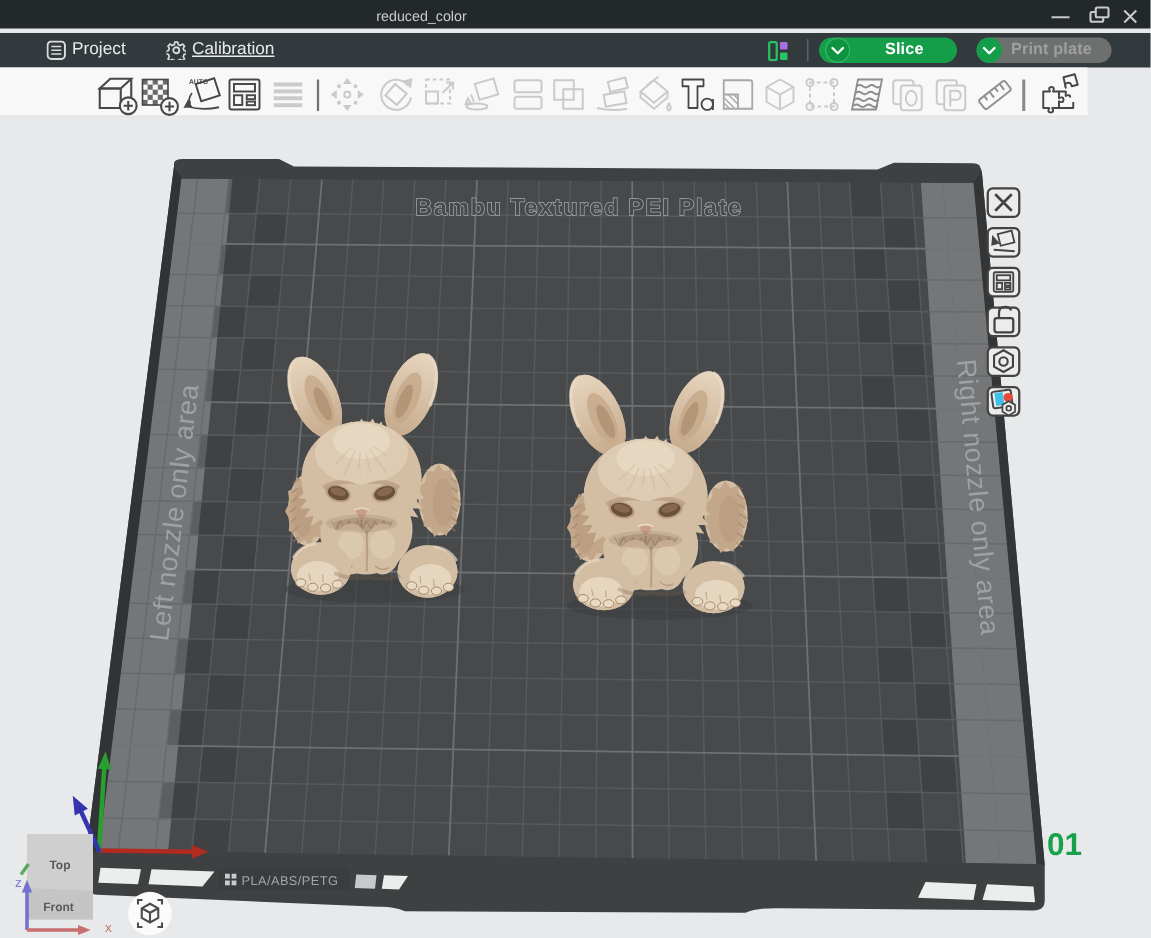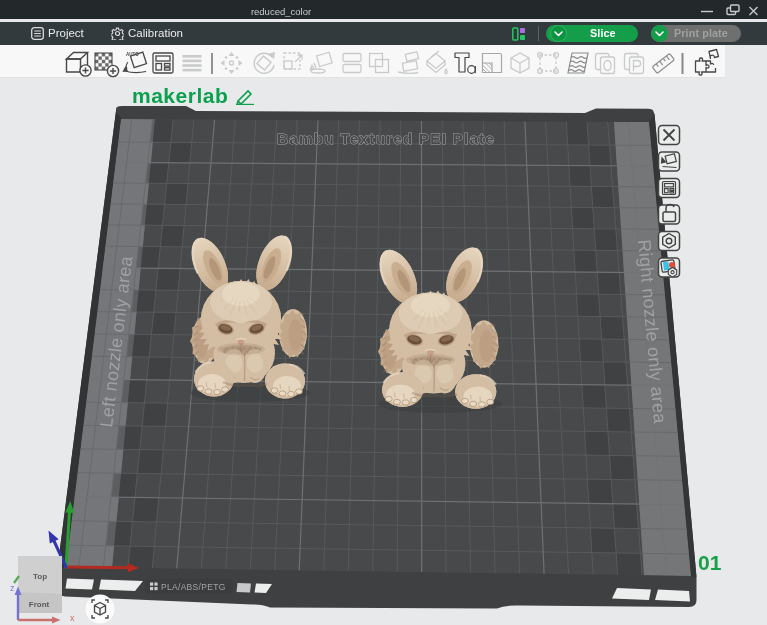--- a/index.html
+++ b/index.html
@@ -27,21 +27,21 @@
 <div class="menubar">
   <svg width="13" height="13" viewBox="0 0 13 13" style="position:absolute;left:31px;top:5px;">
     <rect x="0.7" y="0.7" width="11.6" height="11.6" rx="2.5" fill="none" stroke="#dadbdc" stroke-width="1.3"></rect>
     <path d="M 3.2,4 L 9.8,4 M 3.2,6.5 L 9.8,6.5 M 3.2,9 L 9.8,9" stroke="#dadbdc" stroke-width="1.1"></path>
   </svg>
   <div class="mitem" style="left:48px;">Project</div>
   <svg width="13" height="13" viewBox="0 0 13 13" style="position:absolute;left:111px;top:5px;">
     <path d="M 5.5,0.7 l 2,0 l 0.4,1.7 l 1.6,0.7 l 1.5,-1 l 1.4,1.5 l -0.9,1.5 l 0.6,1.6 l 1.7,0.4 l 0,2 l -1.7,0.4 l -0.6,1.6 l 0.9,1.5 l -1.4,1.5 l -1.5,-1 l -1.6,0.7 l -0.4,1.7 l -2,0 l -0.4,-1.7 l -1.6,-0.7 l -1.5,1 l -1.4,-1.5 l 0.9,-1.5 l -0.6,-1.6 l -1.7,-0.4 l 0,-2 l 1.7,-0.4 l 0.6,-1.6 l -0.9,-1.5 l 1.4,-1.5 l 1.5,1 l 1.6,-0.7 Z" fill="none" stroke="#dadbdc" stroke-width="1.2" transform="scale(0.93) translate(0.5,0.5)"></path>
     <circle cx="6.5" cy="6.5" r="2" fill="none" stroke="#dadbdc" stroke-width="1.2"></circle>
   </svg>
-  <div class="mitem" style="left:128px;">Calibration</div>
+  <div class="mitem" style="left:128px;text-decoration:underline;">Calibration</div>
   <svg width="14" height="14" viewBox="0 0 14 14" style="position:absolute;left:512px;top:5px;">
     <rect x="0.8" y="1" width="5" height="12" rx="1" fill="none" stroke="#27c463" stroke-width="1.5"></rect>
     <rect x="8" y="1" width="5" height="5" rx="0.8" fill="#a86fe0"></rect>
     <rect x="8" y="8" width="5" height="5" rx="0.8" fill="#27c463"></rect>
   </svg>
   <div style="position:absolute;left:538px;top:4px;width:1px;height:15px;background:#5c6164;"></div>
   <div class="pill" style="left:546px;width:92px;background:#159e49;color:#fff;">
     <span style="margin-left:44px;">Slice plate</span>
     <svg width="17" height="17" viewBox="0 0 17 17" style="position:absolute;left:3.5px;top:0.5px;">
       <circle cx="8.5" cy="8.5" r="8" fill="#0c9440" stroke="#37b066" stroke-width="1"></circle>
@@ -234,24 +234,20 @@
       <g stroke="#474747" fill="none" stroke-width="1.3" stroke-linejoin="round">
 <path d="M -10.5,-2 L -6,-2 q -1.5,-3 1,-3 q 2.5,0 1,3 L 0,-2 L 0,2.5 q 3,-1.5 3,1 q 0,2.5 -3,1 L 0,9 L -4.5,9 q 1.5,3 -1,3 q -2.5,0 -1,-3 L -10.5,9 Z"></path>
 <path d="M 0,-2 L 4.5,-2 L 4.5,1 q 3,-1.5 3,1 M 0,9 L 9.5,9 L 9.5,5"></path>
 <path d="M 3,-11.5 l 7.5,-2 l 2,7 l -4,1 q -0.5,-3 -3,-2.2 q -2.2,0.8 -1,3.2 Z"></path>
       </g>
     </g>
     <path d="M 212,53 L 212,74" stroke="#707273" stroke-width="1.5"></path>
     <path d="M 682.5,53 L 682.5,74" stroke="#88898a" stroke-width="2"></path>
   </svg>
 <div class="viewport">
-  <div class="makerlab">makerlab <svg width="20" height="18" viewBox="0 0 20 18" style="display:inline-block;vertical-align:-2px;">
-        <path d="M 3,14 L 13,4 L 16,7 L 6,17 Z M 3,14 L 2,18 L 6,17" fill="none" stroke="#0ba04e" stroke-width="1.6"></path>
-        <path d="M 1,17.5 L 19,17.5" stroke="#0ba04e" stroke-width="1.4"></path>
-      </svg></div>
   <svg width="767" height="547" viewBox="0 78 767 547" style="position:absolute;left:0;top:0;">
 <path d="M 116,111 L 116,109 Q 116,106 122,106 L 186,106 L 196,111 L 585,113 L 596,108.5 L 648,108.8 Q 653,108.9 653.5,111.5 L 654.5,114 L 696.5,577 L 696.5,600 Q 696.5,607 689,607 L 520,605.5 Q 505,605 497,608.5 L 270,607.5 Q 262,604 252,604.5 L 65,596.5 Q 57.5,596 57.5,589 L 57.5,568 Z" fill="#3e4042"></path>
 <path d="M116,111 L57.5,568 L66,567 L121,119 Z" fill="#313335"></path>
 <path d="M654.5,114 L696.5,577 L691,576 L649,122 Z" fill="#333537"></path>
 <path d="M 121.0,119.0 L 649.0,122.0 L 691.0,576.0 L 66.0,567.0 Z" fill="#47494b"></path>
 <clipPath id="clipInt">
         <path d="M 121.0,119.0 L 649.0,122.0 L 691.0,576.0 L 66.0,567.0 Z"></path>
       </clipPath>
 <g clip-path="url(#clipInt)">
 <path d="M 121.0,119.0 L 155,119.2 L 112,567.7 L 66.0,567.0 Z" fill="#747678"></path>

